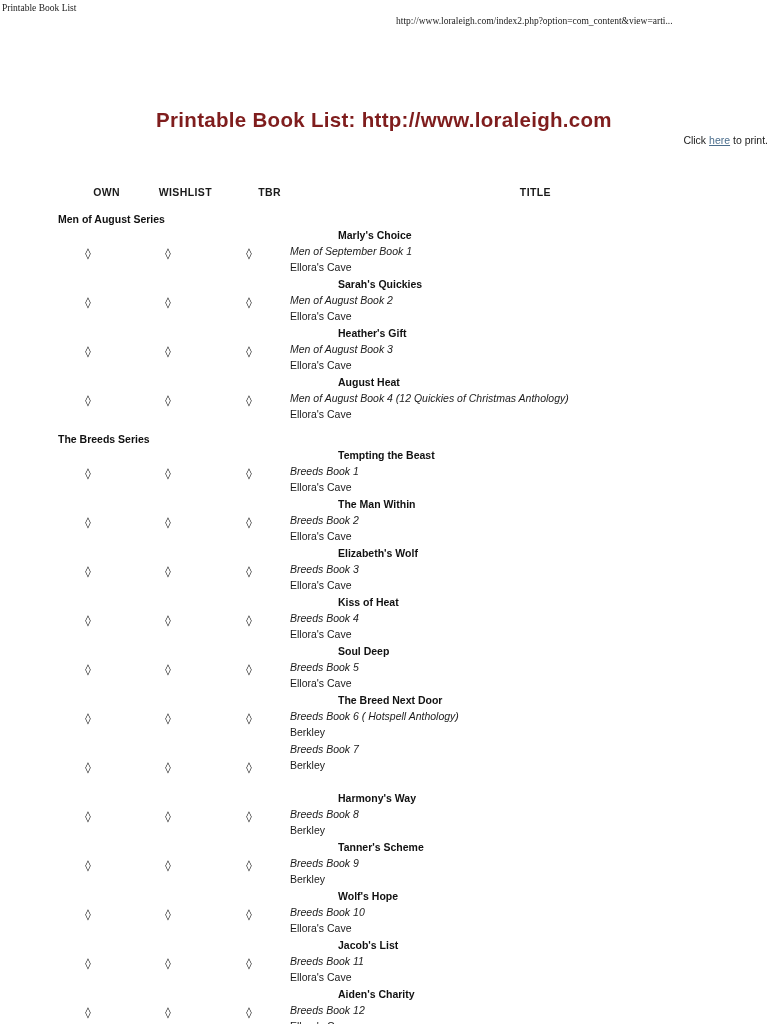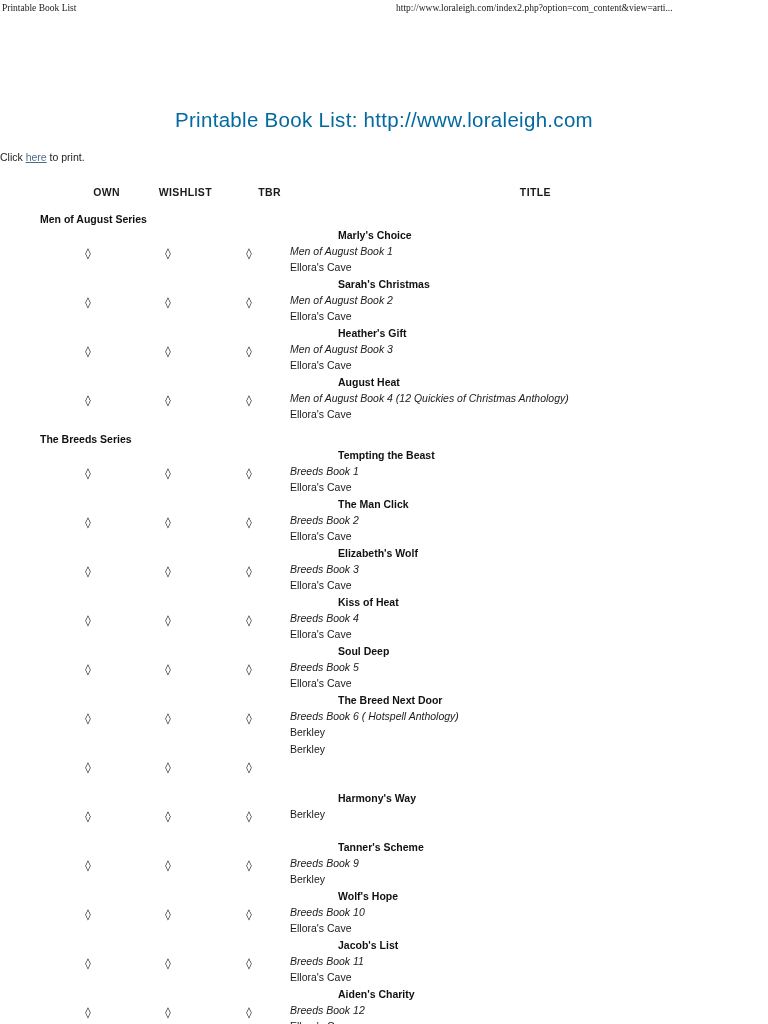--- a/index.html
+++ b/index.html
@@ -31,44 +31,44 @@
   }
   .print-header .ph-left {
     position: absolute;
     left: 2px;
     top: 1px;
     white-space: nowrap;
   }
   .print-header .ph-right {
     position: absolute;
     left: 396px;
-    top: 1px;
+    top: 14px;
     white-space: nowrap;
   }
 
   
   .page-title {
     position: absolute;
     top: 94px;
     left: 0;
     width: 768px;
     text-align: center;
     font-size: 20.5px;
-    font-weight: normal;
+    font-weight: bold;
     letter-spacing: 0.3px;
-    color: #0369a1;
+    color: #7f1d1d;
   }
 
   
   .print-line {
     position: absolute;
-    top: 151px;
+    top: 134px;
     left: 0;
     width: 768px;
-    text-align: left;
+    text-align: right;
     font-size: 10.5px;
     color: #222222;
   }
   .print-line a {
     color: #4a6d8c;
     text-decoration: underline;
   }
 
   
   .book-table {
@@ -98,20 +98,21 @@
   .ch-title    { left: 455px; width: 96px; }
 
   .series-heading {
     position: relative;
     font-size: 10.5px;
     font-weight: bold;
     color: #111111;
     padding-left: 40px;
     height: 15px;
     line-height: 15px;
+    margin-left: 18px;
   }
   .series-heading.first { margin-top: 6px; }
   .series-heading.later { margin-top: 9px; }
 
   .series-rows { position: relative; }
 
   .book-row {
     position: relative;
     height: 49px;
   }
@@ -179,30 +180,30 @@
   </div>
   <div id="series-container">
       <div class="series-heading first">Men of August Series</div>
       <div class="series-rows">
         <div class="book-row">
           <div class="mark mark-own">◊</div>
           <div class="mark mark-wishlist">◊</div>
           <div class="mark mark-tbr">◊</div>
           <div class="book-info">
             <div class="bk-title">Marly's Choice</div>
-            <div class="bk-series">Men of August Book 1</div>
-            <div class="bk-pub">Ellora's Cave</div>
-          </div>
-        </div>
-        <div class="book-row">
-          <div class="mark mark-own">◊</div>
-          <div class="mark mark-wishlist">◊</div>
-          <div class="mark mark-tbr">◊</div>
-          <div class="book-info">
-            <div class="bk-title">Sarah's Christmas</div>
+            <div class="bk-series">Men of September Book 1</div>
+            <div class="bk-pub">Ellora's Cave</div>
+          </div>
+        </div>
+        <div class="book-row">
+          <div class="mark mark-own">◊</div>
+          <div class="mark mark-wishlist">◊</div>
+          <div class="mark mark-tbr">◊</div>
+          <div class="book-info">
+            <div class="bk-title">Sarah's Quickies</div>
             <div class="bk-series">Men of August Book 2</div>
             <div class="bk-pub">Ellora's Cave</div>
           </div>
         </div>
         <div class="book-row">
           <div class="mark mark-own">◊</div>
           <div class="mark mark-wishlist">◊</div>
           <div class="mark mark-tbr">◊</div>
           <div class="book-info">
             <div class="bk-title">Heather's Gift</div>
@@ -231,21 +232,21 @@
             <div class="bk-title">Tempting the Beast</div>
             <div class="bk-series">Breeds Book 1</div>
             <div class="bk-pub">Ellora's Cave</div>
           </div>
         </div>
         <div class="book-row">
           <div class="mark mark-own">◊</div>
           <div class="mark mark-wishlist">◊</div>
           <div class="mark mark-tbr">◊</div>
           <div class="book-info">
-            <div class="bk-title">The Man Click</div>
+            <div class="bk-title">The Man Within</div>
             <div class="bk-series">Breeds Book 2</div>
             <div class="bk-pub">Ellora's Cave</div>
           </div>
         </div>
         <div class="book-row">
           <div class="mark mark-own">◊</div>
           <div class="mark mark-wishlist">◊</div>
           <div class="mark mark-tbr">◊</div>
           <div class="book-info">
             <div class="bk-title">Elizabeth's Wolf</div>
@@ -281,29 +282,31 @@
             <div class="bk-title">The Breed Next Door</div>
             <div class="bk-series">Breeds Book 6 ( Hotspell Anthology)</div>
             <div class="bk-pub">Berkley</div>
           </div>
         </div>
         <div class="book-row">
           <div class="mark mark-own">◊</div>
           <div class="mark mark-wishlist">◊</div>
           <div class="mark mark-tbr">◊</div>
           <div class="book-info">
+            <div class="bk-series">Breeds Book 7</div>
             <div class="bk-pub">Berkley</div>
           </div>
         </div>
         <div class="book-row">
           <div class="mark mark-own">◊</div>
           <div class="mark mark-wishlist">◊</div>
           <div class="mark mark-tbr">◊</div>
           <div class="book-info">
             <div class="bk-title">Harmony's Way</div>
+            <div class="bk-series">Breeds Book 8</div>
             <div class="bk-pub">Berkley</div>
           </div>
         </div>
         <div class="book-row">
           <div class="mark mark-own">◊</div>
           <div class="mark mark-wishlist">◊</div>
           <div class="mark mark-tbr">◊</div>
           <div class="book-info">
             <div class="bk-title">Tanner's Scheme</div>
             <div class="bk-series">Breeds Book 9</div>

